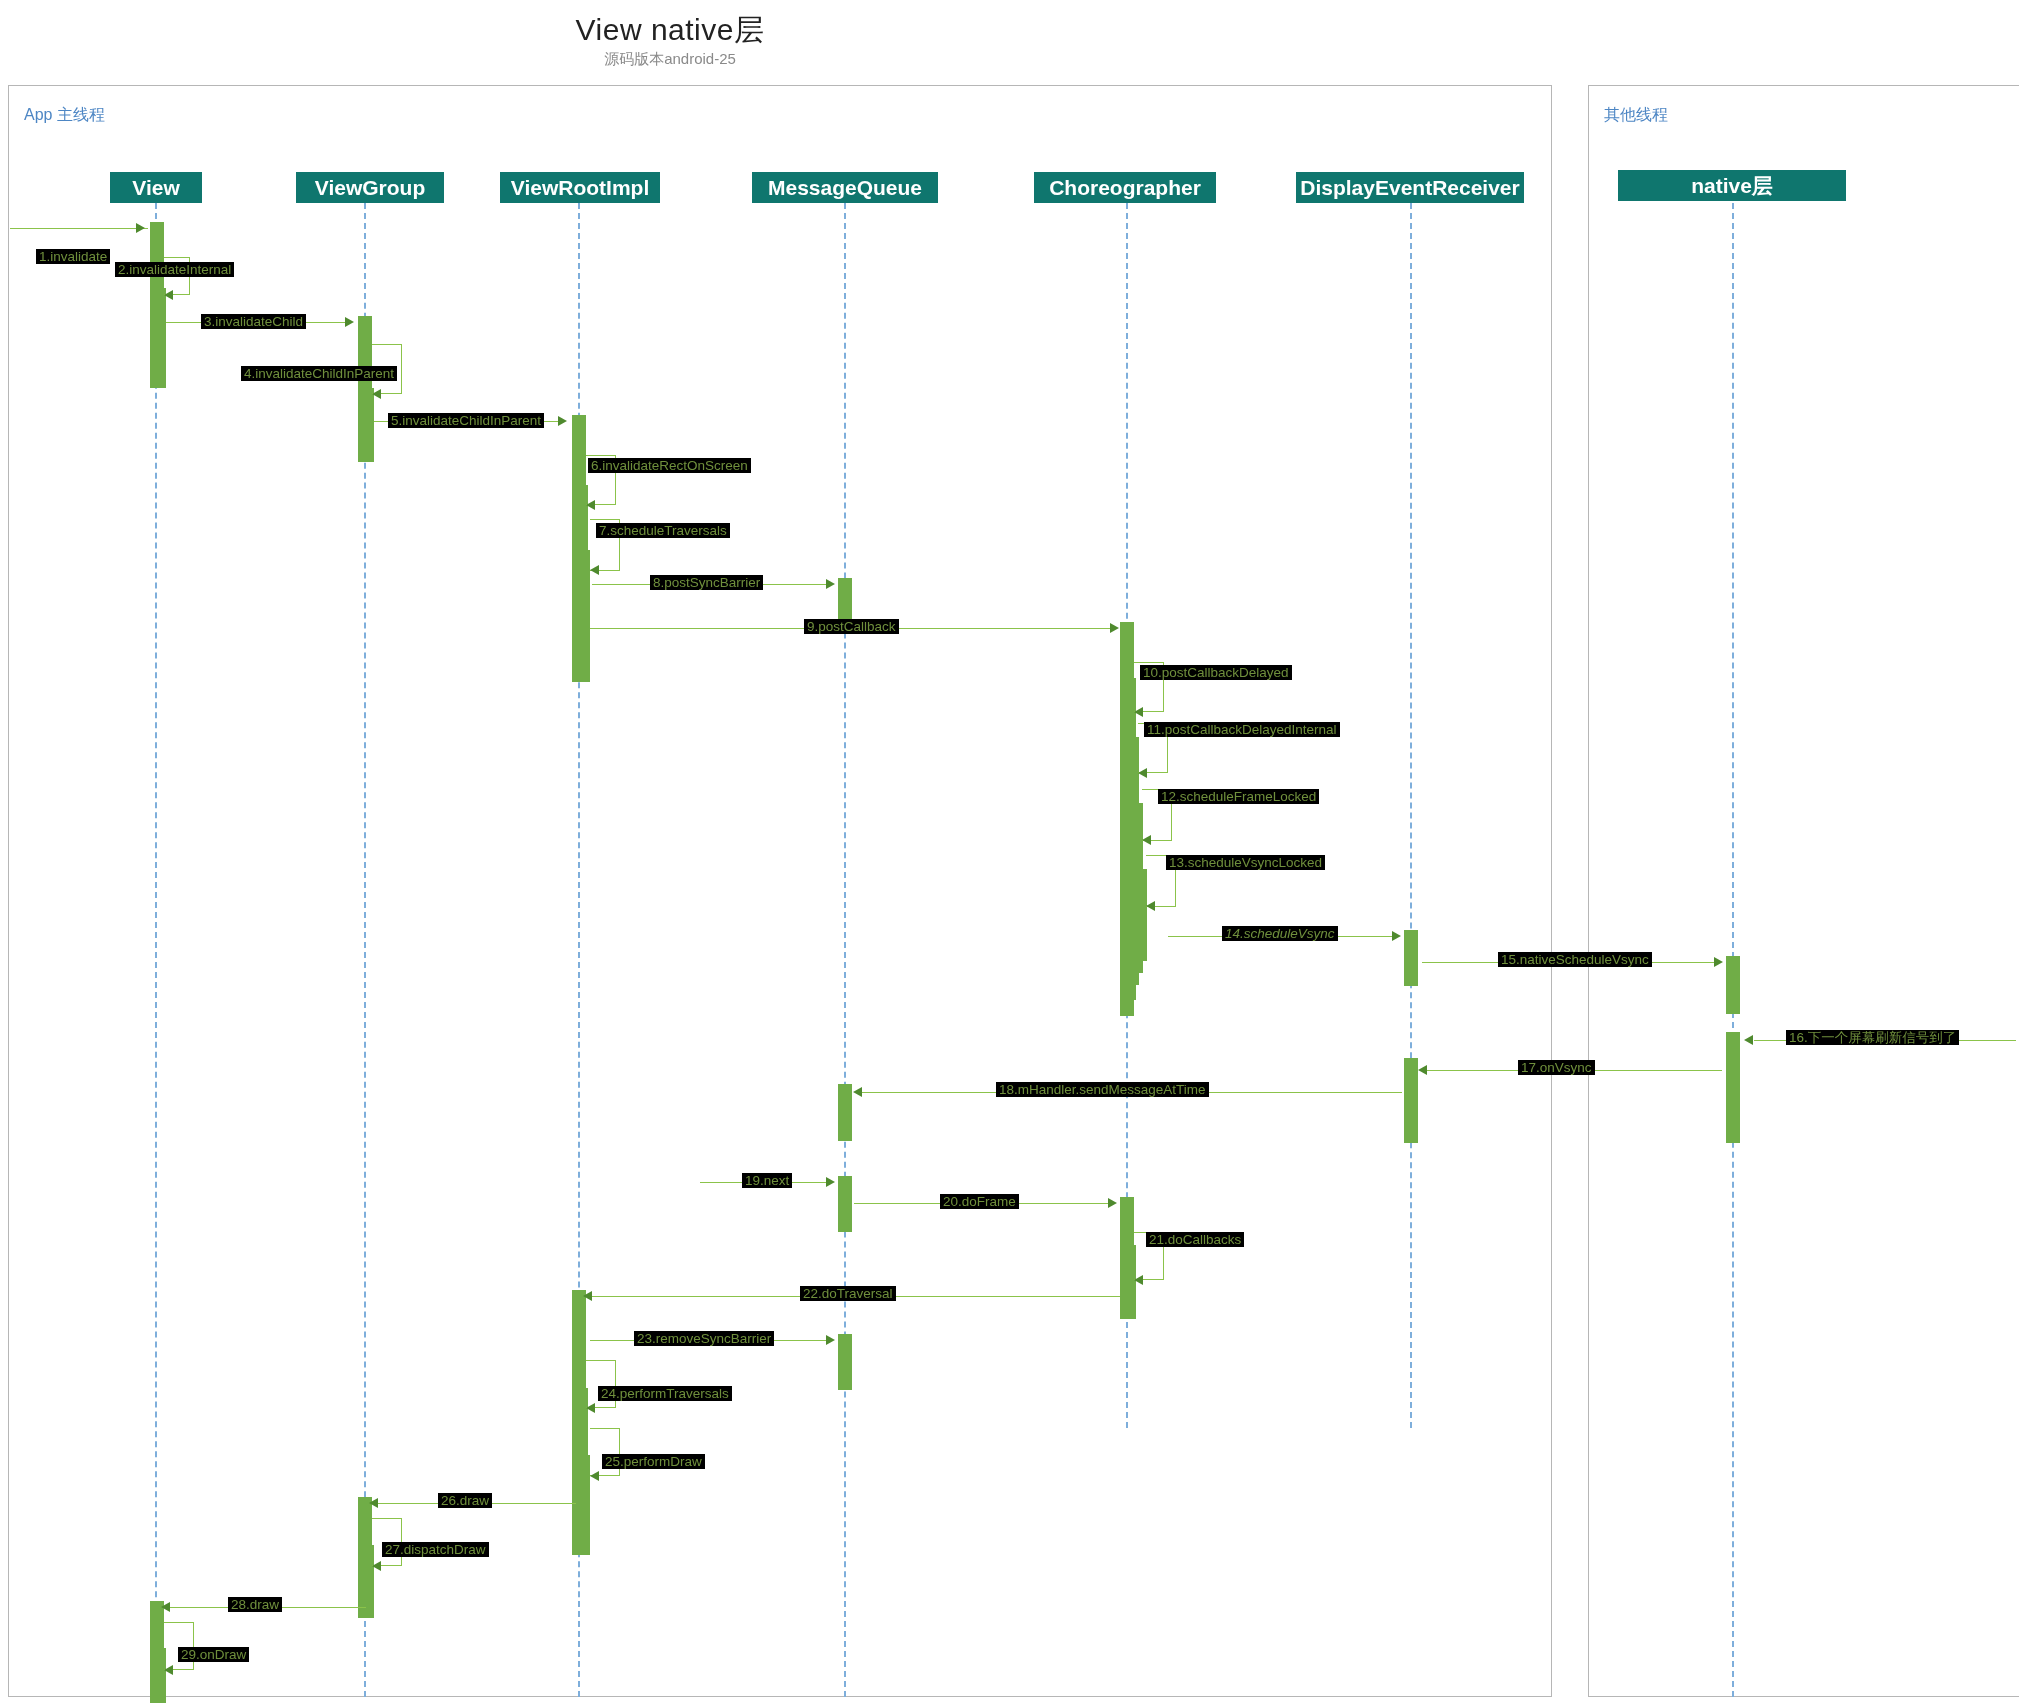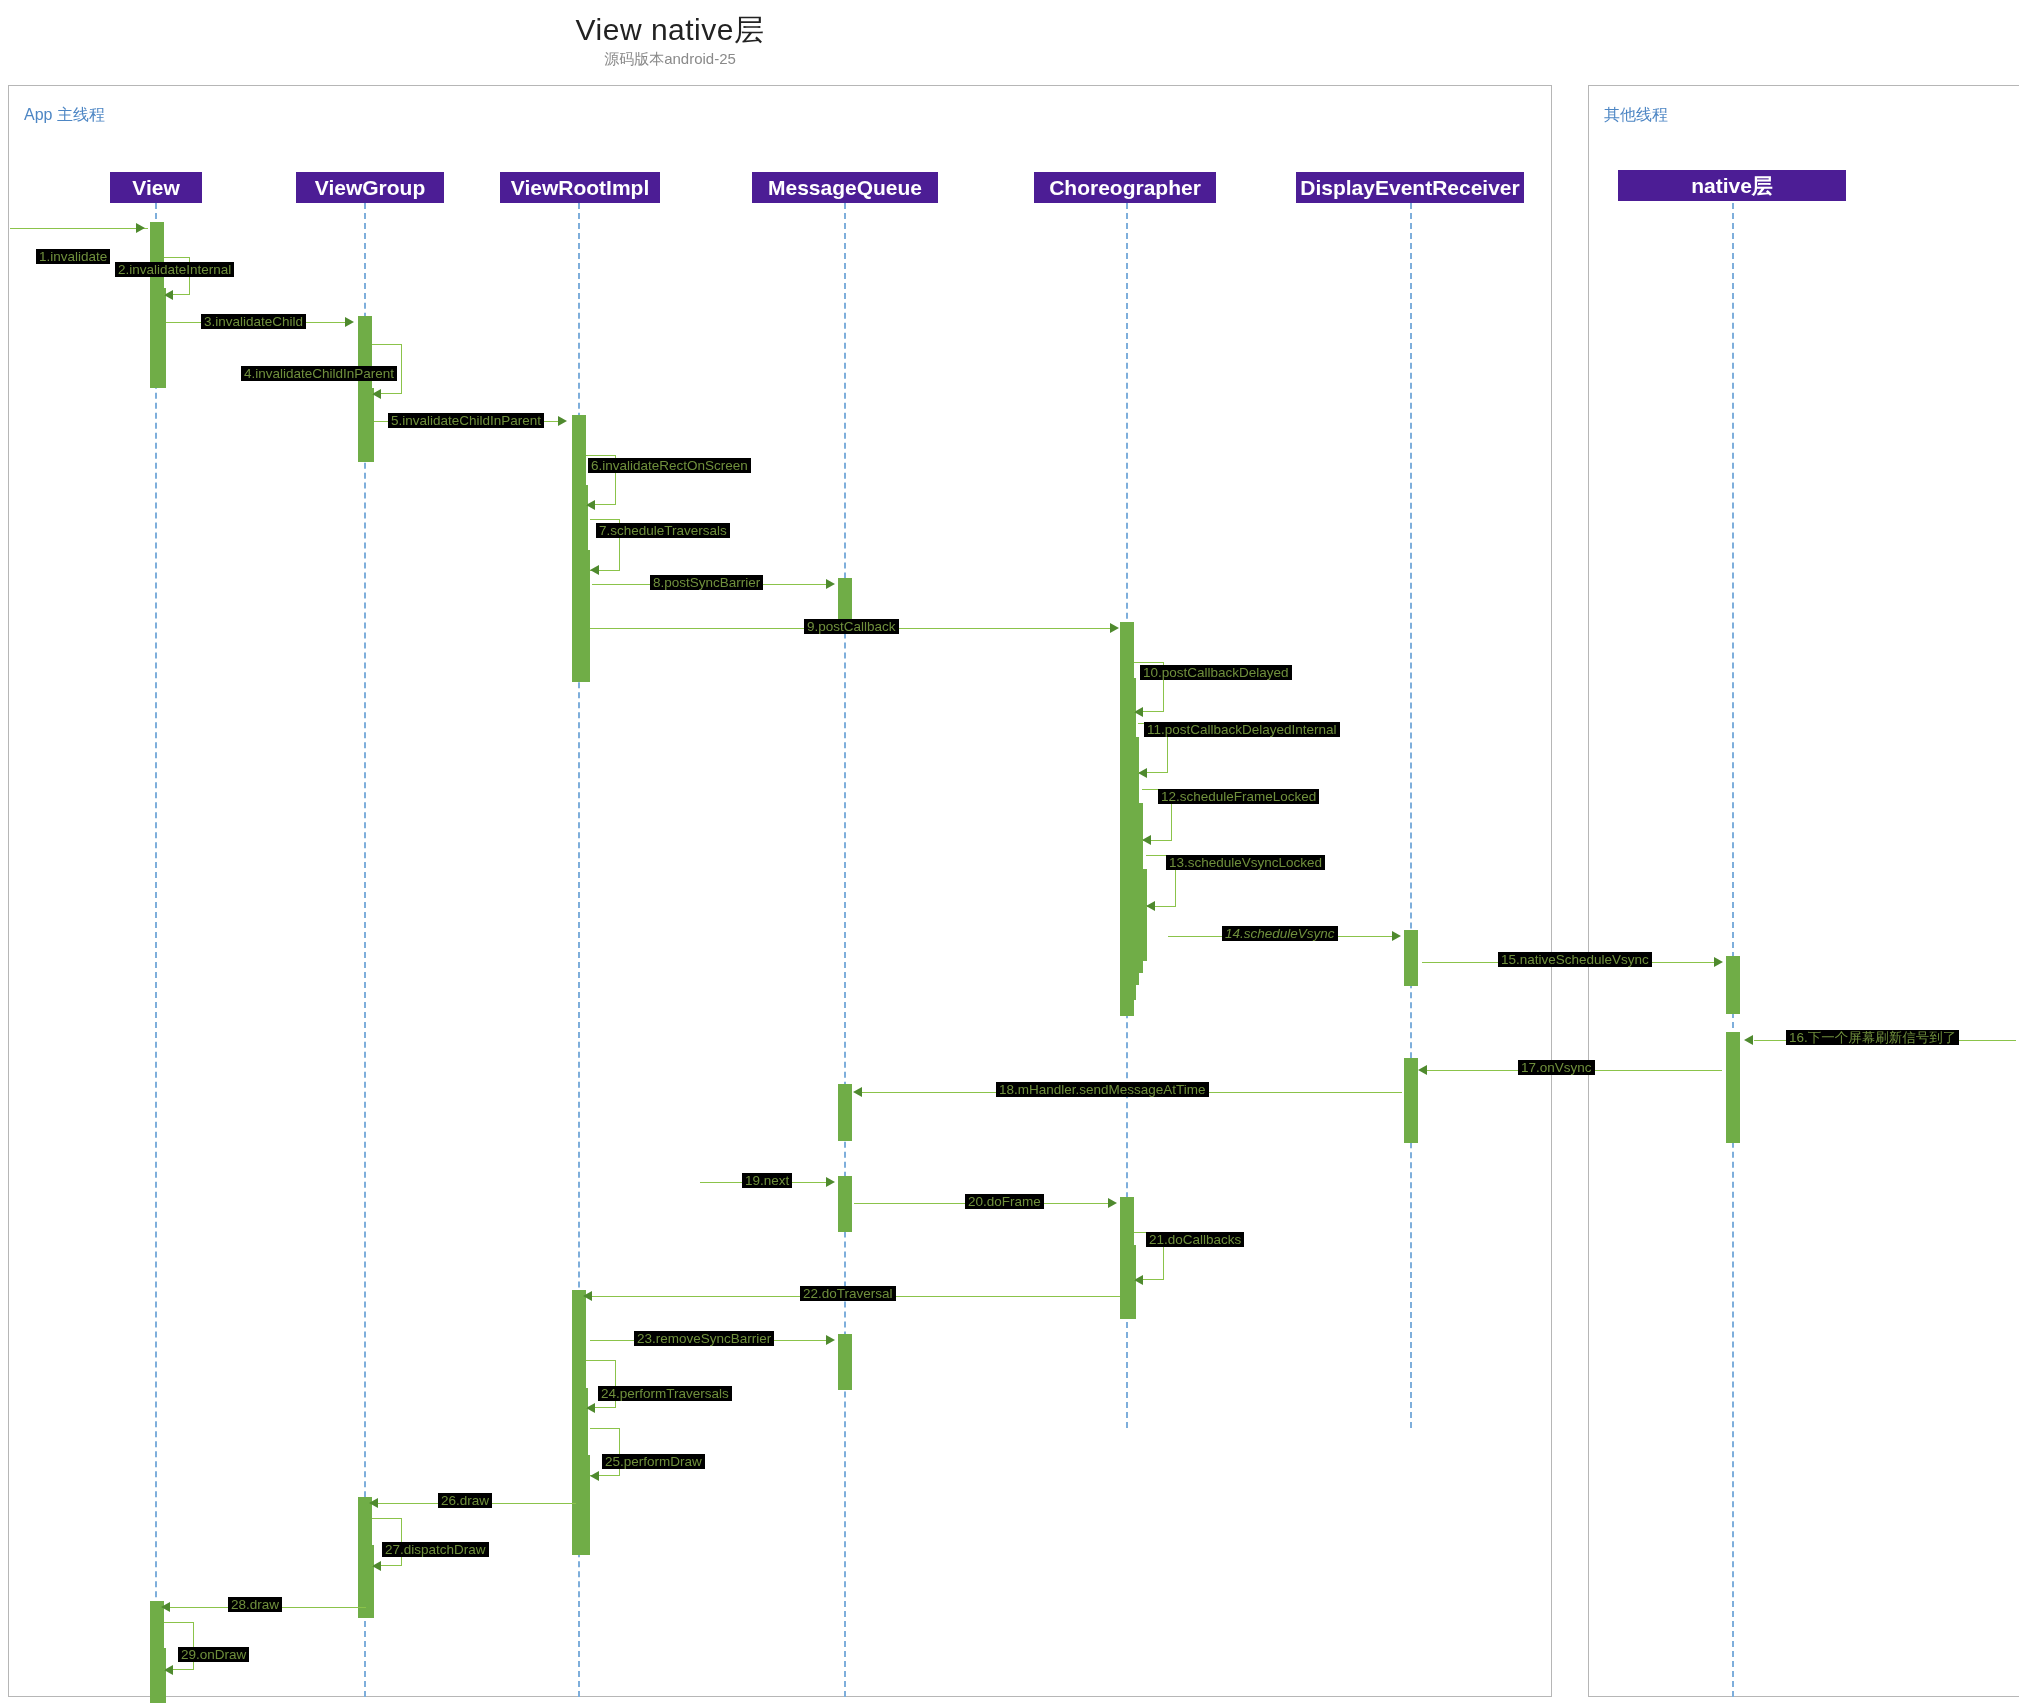--- a/index.html
+++ b/index.html
@@ -48,21 +48,21 @@
   }
   .frame-label {
     position: absolute;
     font-size: 16px;
     color: #4d86c4;
     white-space: nowrap;
   }
   
   .lifeline-head {
     position: absolute;
-    background: #4c1d95;
+    background: #0f766e;
     color: #ffffff;
     font-size: 21px;
     font-weight: bold;
     text-align: center;
     line-height: 31px;
     height: 31px;
     box-sizing: border-box;
     white-space: nowrap;
     overflow: hidden;
   }
@@ -257,21 +257,21 @@
   <div class="msg" style="left:862px; top:1092px; width:540px;"></div>
   <div class="arrow left" style="left:853px; top:1087px;"></div>
   <div class="msg-label" style="left:996px; top:1082px;">18.mHandler.sendMessageAtTime</div>
 
   <div class="msg" style="left:700px; top:1182px; width:130px;"></div>
   <div class="arrow right" style="left:826px; top:1177px;"></div>
   <div class="msg-label" style="left:742px; top:1173px;">19.next</div>
 
   <div class="msg" style="left:854px; top:1203px; width:258px;"></div>
   <div class="arrow right" style="left:1108px; top:1198px;"></div>
-  <div class="msg-label" style="left:940px; top:1194px;margin-left:25px;">20.doFrame</div>
+  <div class="msg-label" style="left:940px; top:1194px;">20.doFrame</div>
 
   <div class="selfcall" style="left:1134px; top:1232px; width:30px; height:48px;"></div>
   <div class="arrow left" style="left:1134px; top:1275px;"></div>
   <div class="msg-label" style="left:1146px; top:1232px;">21.doCallbacks</div>
 
   <div class="msg" style="left:592px; top:1296px; width:528px;"></div>
   <div class="arrow left" style="left:583px; top:1291px;"></div>
   <div class="msg-label" style="left:800px; top:1286px;">22.doTraversal</div>
 
   <div class="msg" style="left:590px; top:1340px; width:240px;"></div>

